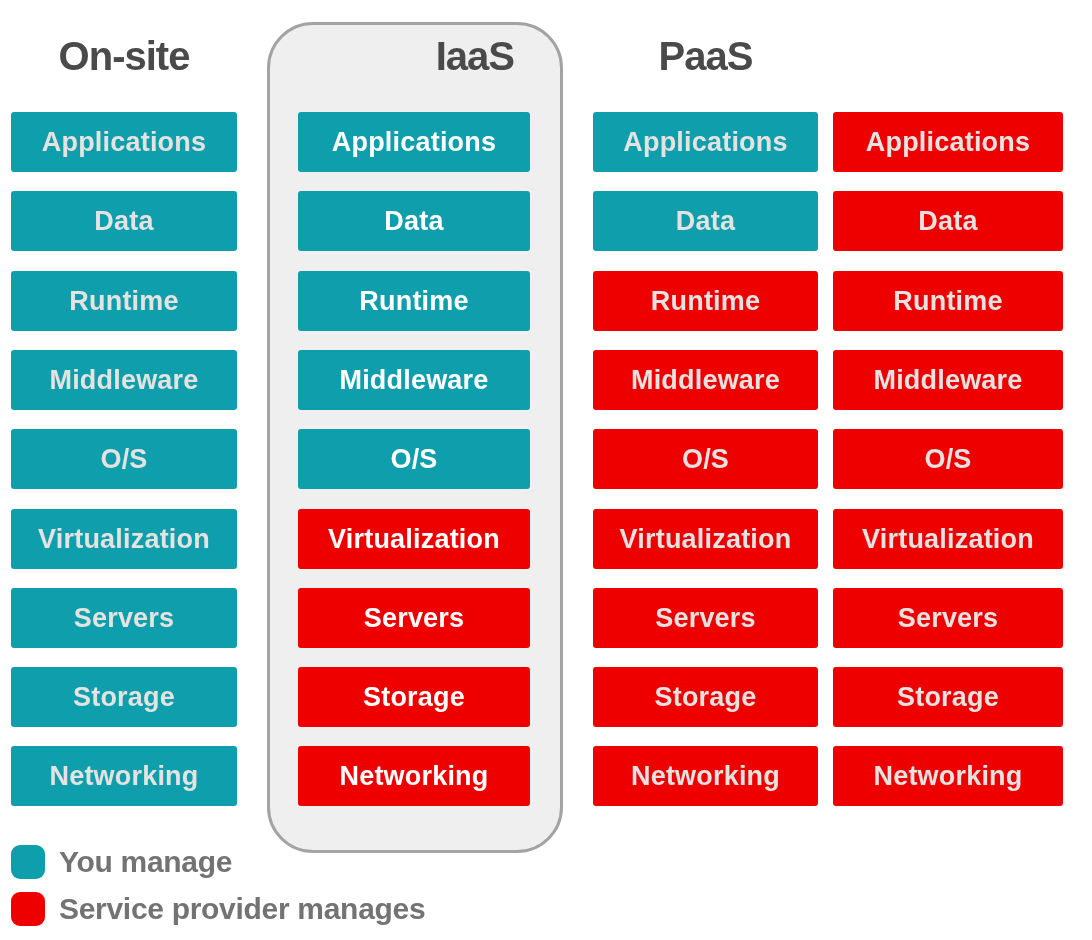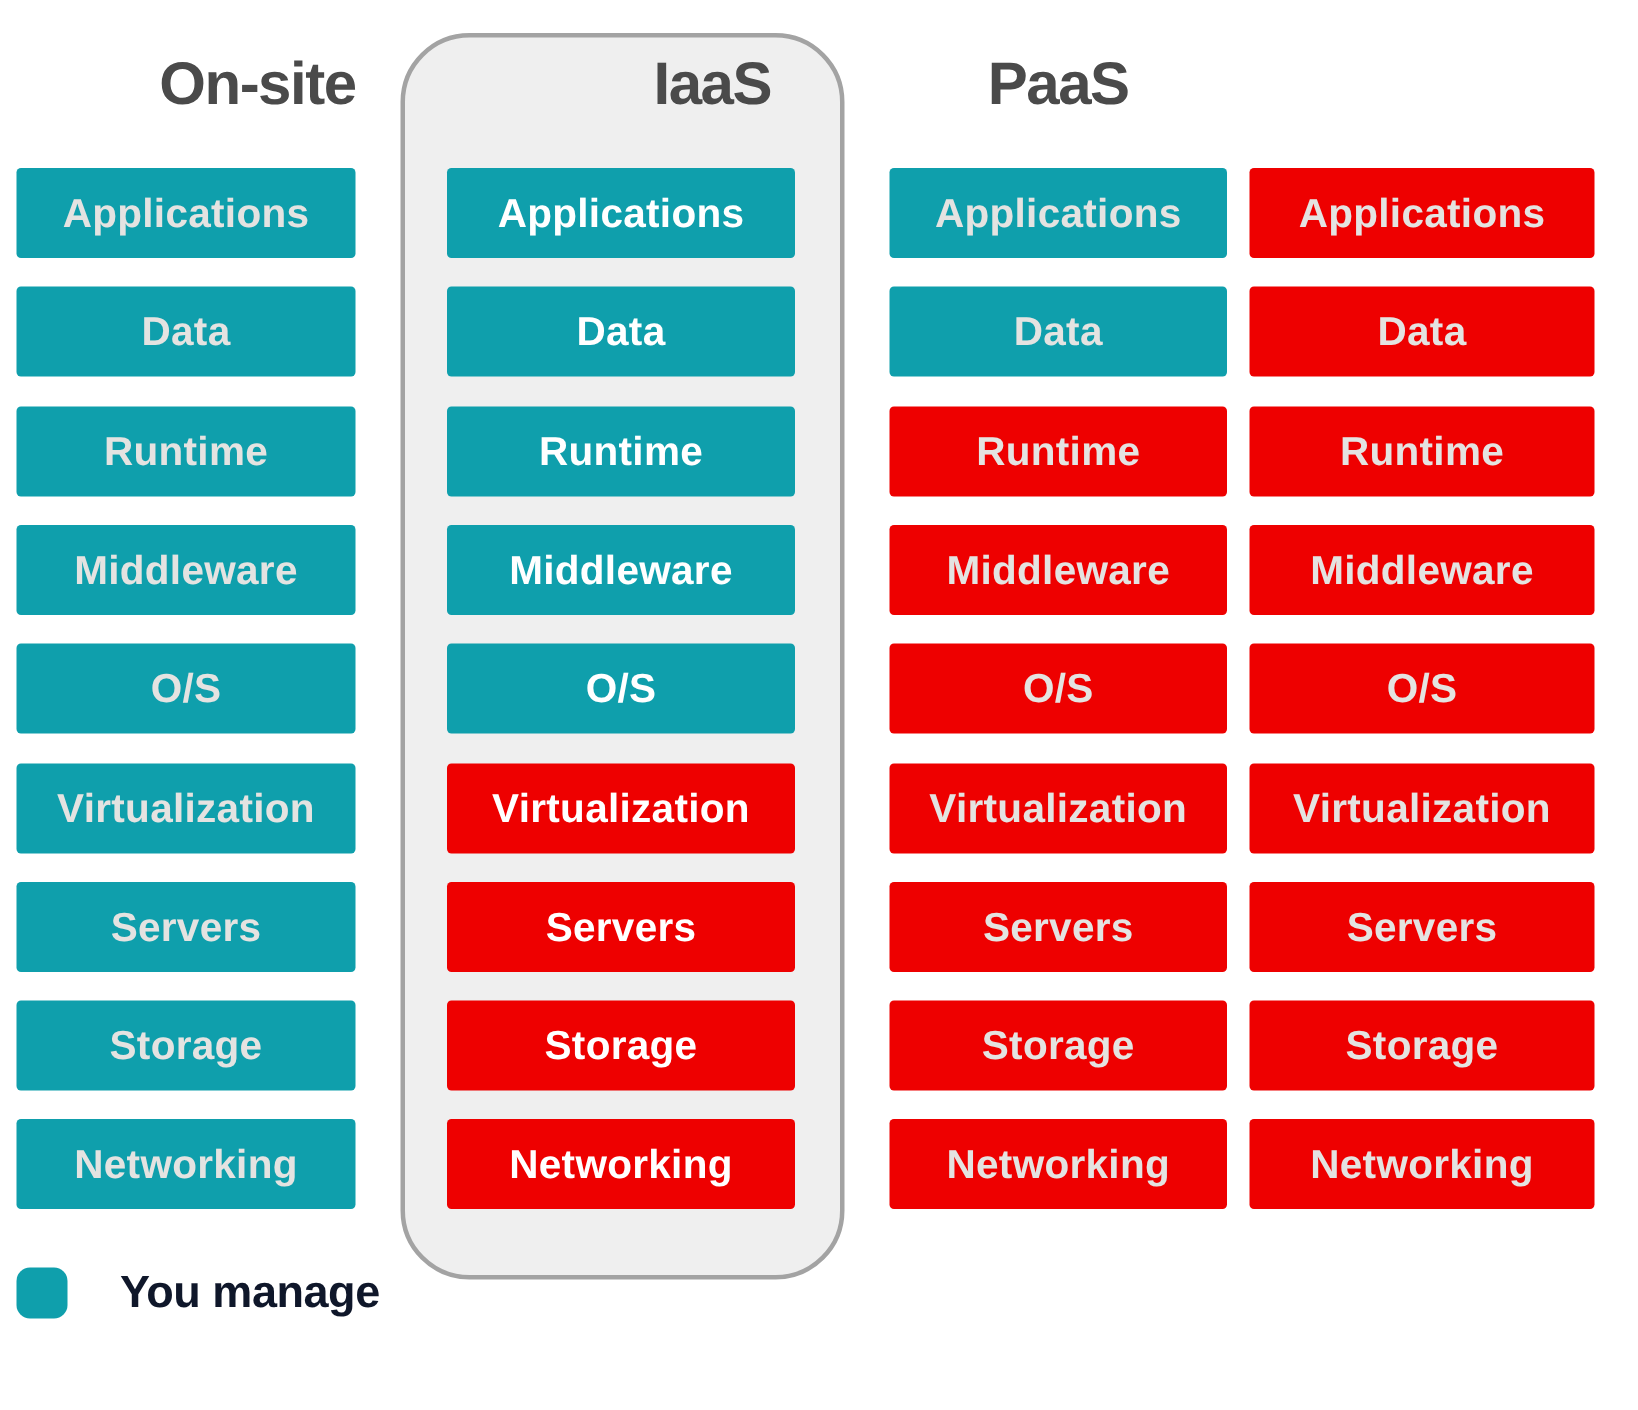--- a/index.html
+++ b/index.html
@@ -26,21 +26,21 @@
     position: absolute;
     top: 32px;
     height: 48px;
     line-height: 48px;
     font-size: 40px;
     font-weight: 700;
     letter-spacing: -1px;
     color: #4a4a4a;
     text-align: center;
   }
-  .hdr-onsite { left: 11px;  width: 226px; text-align: right; }
+  .hdr-onsite { left: 11px;  width: 226px; }
   .hdr-iaas   { left: 282px; width: 232px; text-align: right; }
   .hdr-paas   { left: 593px; width: 225px; }
   .hdr-saas   { left: 833px; width: 230px; }
   .pill {
     position: absolute;
     height: 60px;
     border-radius: 3px;
     display: flex;
     align-items: center;
     justify-content: center;
@@ -59,42 +59,46 @@
   }
   .legend-item-1 { top: 844px; }
   .legend-item-2 { top: 891px; }
   .legend-swatch {
     width: 34px;
     height: 34px;
     border-radius: 9px;
     flex: 0 0 auto;
   }
   .legend-label {
-    margin-left: 35px;
+    margin-left: 14px;
     font-size: 30px;
     font-weight: 700;
     letter-spacing: -0.3px;
-    color: #0f172a;
+    color: #737373;
     white-space: nowrap;
   }
 </style>
 </head>
 <body>
 
 <div class="stage" id="stage">
 
   <div class="iaas-box"></div>
 
   <div class="col-header hdr-onsite">On-site</div>
   <div class="col-header hdr-iaas">IaaS</div>
   <div class="col-header hdr-paas">PaaS</div>
 
   <div class="legend-item legend-item-1">
     <div class="legend-swatch" id="swatch-0" style="background: rgb(15, 159, 172);"></div>
     <div class="legend-label">You manage</div>
+  </div>
+  <div class="legend-item legend-item-2">
+    <div class="legend-swatch" id="swatch-1" style="background: rgb(238, 0, 0);"></div>
+    <div class="legend-label">Service provider manages</div>
   </div>
 
 <div class="pill" style="left: 11px; width: 226px; top: 112px; background: rgb(15, 159, 172);">Applications</div>
     <div class="pill" style="left: 11px; width: 226px; top: 191px; background: rgb(15, 159, 172);">Data</div>
     <div class="pill" style="left: 11px; width: 226px; top: 271px; background: rgb(15, 159, 172);">Runtime</div>
     <div class="pill" style="left: 11px; width: 226px; top: 350px; background: rgb(15, 159, 172);">Middleware</div>
     <div class="pill" style="left: 11px; width: 226px; top: 429px; background: rgb(15, 159, 172);">O/S</div>
     <div class="pill" style="left: 11px; width: 226px; top: 509px; background: rgb(15, 159, 172);">Virtualization</div>
     <div class="pill" style="left: 11px; width: 226px; top: 588px; background: rgb(15, 159, 172);">Servers</div>
     <div class="pill" style="left: 11px; width: 226px; top: 667px; background: rgb(15, 159, 172);">Storage</div>

